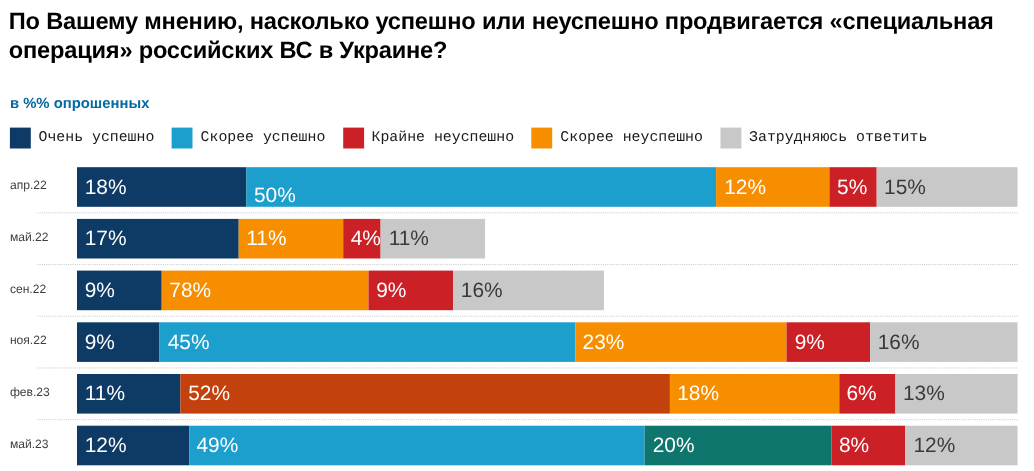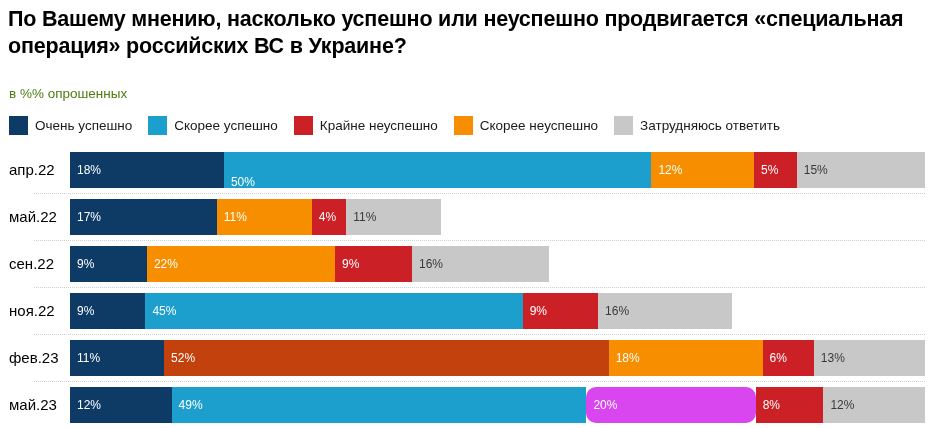--- a/index.html
+++ b/index.html
@@ -35,38 +35,39 @@
     letter-spacing: -0.2px;
     color: #000000;
   }
 
   
   .subtitle {
     position: absolute;
     left: 9px;
     top: 86px;
     font-size: 13.5px;
-    font-weight: normal;
-    color: #4d7c0f;
+    font-weight: bold;
+    color: #0369a1;
   }
 
   
   .legend {
     position: absolute;
     left: 9px;
     top: 115px;
     display: flex;
     align-items: center;
     height: 20px;
   }
   .legend-item {
     display: flex;
     align-items: flex-start;
     margin-right: 16px;
     white-space: nowrap;
+    font-family: Liberation Mono, monospace;
   }
   .legend-swatch {
     width: 19px;
     height: 19px;
     margin-right: 7px;
     flex: 0 0 auto;
   }
   .legend-label {
     font-size: 13.5px;
     color: #1a1a1a;
@@ -91,42 +92,42 @@
     top: 0;
     height: 1px;
     border-top: 1px dotted #cfcfcf;
   }
   .row-label {
     position: absolute;
     left: 9px;
     top: 0;
     height: 47px;
     line-height: 47px;
-    font-size: 15px;
-    color: #000000;
+    font-size: 11px;
+    color: #404040;
     white-space: nowrap;
   }
   .bar {
     position: absolute;
     left: 70px;
     right: 15px;
     top: 6px;
     height: 36px;
     display: flex;
   }
   .seg {
     height: 100%;
     display: flex;
     align-items: center;
     box-sizing: border-box;
     overflow: hidden;
   }
   .seg-value {
     padding-left: 7px;
-    font-size: 12px;
+    font-size: 19px;
     line-height: 1;
     white-space: nowrap;
   }
   .seg.light .seg-value { color: #ffffff; }
   .seg.dark  .seg-value { color: #3a3a3a; }
 </style>
 </head>
 <body>
 
 <div id="chart-root">
@@ -198,40 +199,43 @@
         </div>
       </div>
       <div class="row">
         <div class="row-sep"></div>
         <div class="row-label">сен.22</div>
         <div class="bar">
           <div class="seg light" style="background: rgb(14, 59, 102); width: 9%;">
             <span class="seg-value">9%</span>
           </div>
           <div class="seg light" style="background: rgb(247, 142, 0); width: 22%;">
-            <span class="seg-value">22%</span>
+            <span class="seg-value">78%</span>
           </div>
           <div class="seg light" style="background: rgb(204, 32, 39); width: 9%;">
             <span class="seg-value">9%</span>
           </div>
           <div class="seg dark" style="background: rgb(200, 200, 200); width: 16%;">
             <span class="seg-value">16%</span>
           </div>
         </div>
       </div>
       <div class="row">
         <div class="row-sep"></div>
         <div class="row-label">ноя.22</div>
         <div class="bar">
           <div class="seg light" style="background: rgb(14, 59, 102); width: 8.82353%;">
             <span class="seg-value">9%</span>
           </div>
           <div class="seg light" style="background: rgb(28, 159, 204); width: 44.1176%;">
             <span class="seg-value">45%</span>
           </div>
+          <div class="seg light" style="background: rgb(247, 142, 0); width: 22.549%;">
+            <span class="seg-value">23%</span>
+          </div>
           <div class="seg light" style="background: rgb(204, 32, 39); width: 8.82353%;">
             <span class="seg-value">9%</span>
           </div>
           <div class="seg dark" style="background: rgb(200, 200, 200); width: 15.6863%;">
             <span class="seg-value">16%</span>
           </div>
         </div>
       </div>
       <div class="row">
         <div class="row-sep"></div>
@@ -257,21 +261,21 @@
       <div class="row">
         <div class="row-sep"></div>
         <div class="row-label">май.23</div>
         <div class="bar">
           <div class="seg light" style="background: rgb(14, 59, 102); width: 11.8812%;">
             <span class="seg-value">12%</span>
           </div>
           <div class="seg light" style="background: rgb(28, 159, 204); width: 48.5149%;">
             <span class="seg-value">49%</span>
           </div>
-          <div class="seg light" style="background: #d946ef; width: 19.802%; border-radius: 10px;">
+          <div class="seg light" style="background: #0f766e; width: 19.802%;">
             <span class="seg-value">20%</span>
           </div>
           <div class="seg light" style="background: rgb(204, 32, 39); width: 7.92079%;">
             <span class="seg-value">8%</span>
           </div>
           <div class="seg dark" style="background: rgb(200, 200, 200); width: 11.8812%;">
             <span class="seg-value">12%</span>
           </div>
         </div>
       </div>

